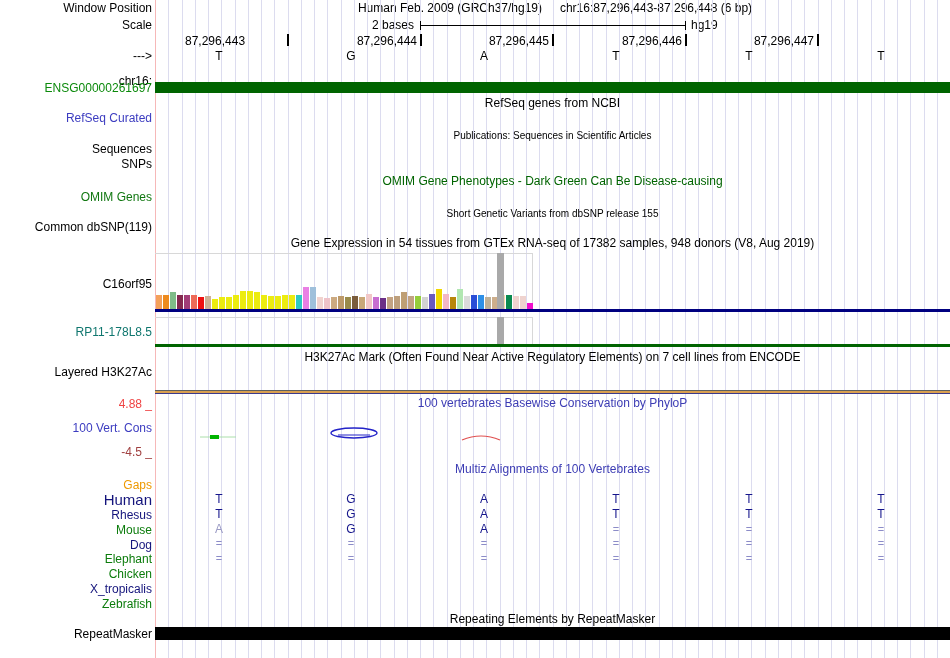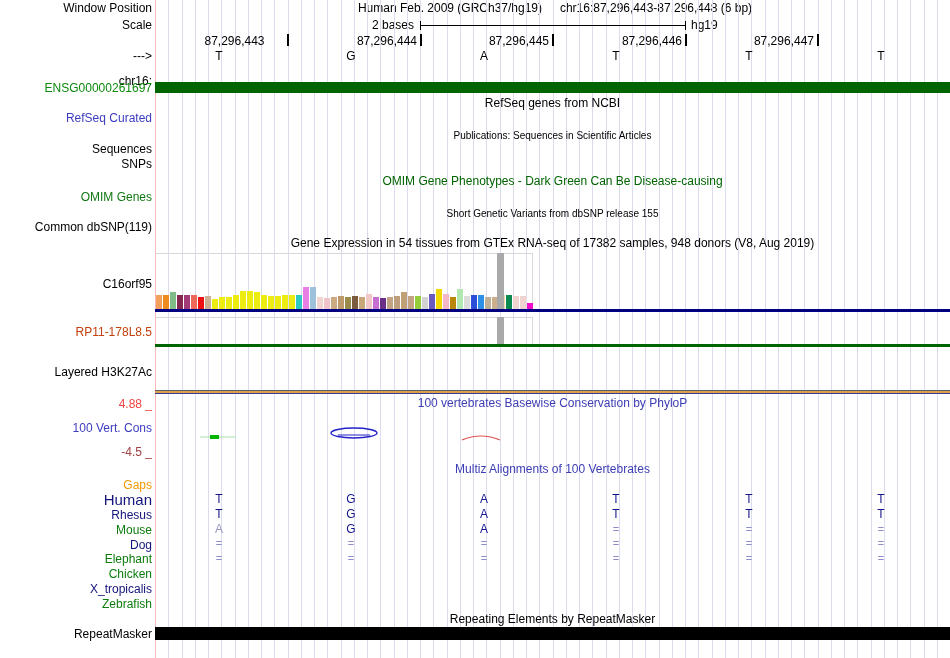--- a/index.html
+++ b/index.html
@@ -76,21 +76,21 @@
     <div style="position: absolute; left: 870.5px; top: 0px; width: 1px; height: 658px; background: rgb(220, 220, 239);"></div>
     <div style="position: absolute; left: 883.75px; top: 0px; width: 1px; height: 658px; background: rgb(220, 220, 239);"></div>
     <div style="position: absolute; left: 897px; top: 0px; width: 1px; height: 658px; background: rgb(220, 220, 239);"></div>
     <div style="position: absolute; left: 910.25px; top: 0px; width: 1px; height: 658px; background: rgb(220, 220, 239);"></div>
     <div style="position: absolute; left: 923.5px; top: 0px; width: 1px; height: 658px; background: rgb(220, 220, 239);"></div>
     <div style="position: absolute; left: 936.75px; top: 0px; width: 1px; height: 658px; background: rgb(220, 220, 239);"></div>
     <div style="position: absolute; left: 155px; top: 0px; width: 1px; height: 658px; background: rgb(246, 184, 184);"></div>
     <div style="position: absolute; left: 420px; top: 25px; width: 265px; height: 1px; background: rgb(0, 0, 0);"></div>
     <div style="position: absolute; left: 420px; top: 21px; width: 1px; height: 9px; background: rgb(0, 0, 0);"></div>
     <div style="position: absolute; left: 685px; top: 21px; width: 1px; height: 9px; background: rgb(0, 0, 0);"></div>
-    <div style="position: absolute; left: 185px; top: 35px; width: 99px; text-align: center; font-size: 12px; line-height: 13px; white-space: nowrap;">87,296,443</div>
+    <div style="position: absolute; left: 185px; top: 35px; width: 99px; text-align: left; font-size: 12px; line-height: 13px; white-space: nowrap;">87,296,443</div>
     <div style="position: absolute; left: 287px; top: 34px; width: 2px; height: 12px; background: rgb(0, 0, 0);"></div>
     <div style="position: absolute; left: 318px; top: 35px; width: 99px; text-align: right; font-size: 12px; line-height: 13px; white-space: nowrap;">87,296,444</div>
     <div style="position: absolute; left: 420px; top: 34px; width: 2px; height: 12px; background: rgb(0, 0, 0);"></div>
     <div style="position: absolute; left: 450px; top: 35px; width: 99px; text-align: right; font-size: 12px; line-height: 13px; white-space: nowrap;">87,296,445</div>
     <div style="position: absolute; left: 552px; top: 34px; width: 2px; height: 12px; background: rgb(0, 0, 0);"></div>
     <div style="position: absolute; left: 583px; top: 35px; width: 99px; text-align: right; font-size: 12px; line-height: 13px; white-space: nowrap;">87,296,446</div>
     <div style="position: absolute; left: 685px; top: 34px; width: 2px; height: 12px; background: rgb(0, 0, 0);"></div>
     <div style="position: absolute; left: 715px; top: 35px; width: 99px; text-align: right; font-size: 12px; line-height: 13px; white-space: nowrap;">87,296,447</div>
     <div style="position: absolute; left: 817px; top: 34px; width: 2px; height: 12px; background: rgb(0, 0, 0);"></div>
     <div style="position: absolute; left: 206px; top: 50px; width: 26px; text-align: center; font-size: 12px; line-height: 13px;">T</div>
@@ -103,40 +103,41 @@
     <div style="position: absolute; left: 0px; top: 18px; width: 152px; text-align: right; font-size: 12px; line-height: 14px; white-space: nowrap; color: rgb(0, 0, 0);">Scale</div>
     <div style="position: absolute; left: 0px; top: 34px; width: 152px; text-align: right; font-size: 12px; line-height: 14px; white-space: nowrap; color: rgb(0, 0, 0); margin-top: 40px;">chr16:</div>
     <div style="position: absolute; left: 0px; top: 49px; width: 152px; text-align: right; font-size: 12px; line-height: 14px; white-space: nowrap; color: rgb(0, 0, 0);">---&gt;</div>
     <div style="position: absolute; left: 0px; top: 81px; width: 152px; text-align: right; font-size: 12px; line-height: 14px; white-space: nowrap; color: rgb(12, 138, 12);">ENSG00000261697</div>
     <div style="position: absolute; left: 0px; top: 111px; width: 152px; text-align: right; font-size: 12px; line-height: 14px; white-space: nowrap; color: rgb(60, 60, 192);">RefSeq Curated</div>
     <div style="position: absolute; left: 0px; top: 142px; width: 152px; text-align: right; font-size: 12px; line-height: 14px; white-space: nowrap; color: rgb(0, 0, 0);">Sequences</div>
     <div style="position: absolute; left: 0px; top: 157px; width: 152px; text-align: right; font-size: 12px; line-height: 14px; white-space: nowrap; color: rgb(0, 0, 0);">SNPs</div>
     <div style="position: absolute; left: 0px; top: 190px; width: 152px; text-align: right; font-size: 12px; line-height: 14px; white-space: nowrap; color: rgb(17, 119, 17);">OMIM Genes</div>
     <div style="position: absolute; left: 0px; top: 220px; width: 152px; text-align: right; font-size: 12px; line-height: 14px; white-space: nowrap; color: rgb(0, 0, 0);">Common dbSNP(119)</div>
     <div style="position: absolute; left: 0px; top: 277px; width: 152px; text-align: right; font-size: 12px; line-height: 14px; white-space: nowrap; color: rgb(0, 0, 0);">C16orf95</div>
-    <div style="position: absolute; left: 0px; top: 325px; width: 152px; text-align: right; font-size: 12px; line-height: 14px; white-space: nowrap; color: #c2410c;">RP11-178L8.5</div>
+    <div style="position: absolute; left: 0px; top: 325px; width: 152px; text-align: right; font-size: 12px; line-height: 14px; white-space: nowrap; color: #0f766e;">RP11-178L8.5</div>
     <div style="position: absolute; left: 0px; top: 365px; width: 152px; text-align: right; font-size: 12px; line-height: 14px; white-space: nowrap; color: rgb(0, 0, 0);">Layered H3K27Ac</div>
     <div style="position: absolute; left: 0px; top: 397px; width: 152px; text-align: right; font-size: 12px; line-height: 14px; white-space: nowrap; color: #ef4444;">4.88 _</div>
     <div style="position: absolute; left: 0px; top: 421px; width: 152px; text-align: right; font-size: 12px; line-height: 14px; white-space: nowrap; color: rgb(60, 60, 192);">100 Vert. Cons</div>
     <div style="position: absolute; left: 0px; top: 445px; width: 152px; text-align: right; font-size: 12px; line-height: 14px; white-space: nowrap; color: rgb(160, 64, 64);">-4.5 _</div>
     <div style="position: absolute; left: 0px; top: 478px; width: 152px; text-align: right; font-size: 12px; line-height: 14px; white-space: nowrap; color: rgb(238, 153, 0);">Gaps</div>
     <div style="position: absolute; left: 0px; top: 493px; width: 152px; text-align: right; font-size: 15px; line-height: 14px; white-space: nowrap; color: rgb(20, 20, 124);">Human</div>
     <div style="position: absolute; left: 0px; top: 508px; width: 152px; text-align: right; font-size: 12px; line-height: 14px; white-space: nowrap; color: rgb(20, 20, 124);">Rhesus</div>
     <div style="position: absolute; left: 0px; top: 523px; width: 152px; text-align: right; font-size: 12px; line-height: 14px; white-space: nowrap; color: rgb(12, 124, 12);">Mouse</div>
     <div style="position: absolute; left: 0px; top: 538px; width: 152px; text-align: right; font-size: 12px; line-height: 14px; white-space: nowrap; color: rgb(20, 20, 124);">Dog</div>
     <div style="position: absolute; left: 0px; top: 552px; width: 152px; text-align: right; font-size: 12px; line-height: 14px; white-space: nowrap; color: rgb(12, 124, 12);">Elephant</div>
     <div style="position: absolute; left: 0px; top: 567px; width: 152px; text-align: right; font-size: 12px; line-height: 14px; white-space: nowrap; color: rgb(12, 124, 12);">Chicken</div>
     <div style="position: absolute; left: 0px; top: 582px; width: 152px; text-align: right; font-size: 12px; line-height: 14px; white-space: nowrap; color: rgb(20, 20, 124);">X_tropicalis</div>
     <div style="position: absolute; left: 0px; top: 597px; width: 152px; text-align: right; font-size: 12px; line-height: 14px; white-space: nowrap; color: rgb(12, 124, 12);">Zebrafish</div>
     <div style="position: absolute; left: 0px; top: 627px; width: 152px; text-align: right; font-size: 12px; line-height: 14px; white-space: nowrap; color: rgb(0, 0, 0);">RepeatMasker</div>
     <div style="position: absolute; left: 155px; top: 97px; width: 795px; text-align: center; font-size: 12px; line-height: 13px; white-space: nowrap; color: rgb(0, 0, 0);">RefSeq genes from NCBI</div>
     <div style="position: absolute; left: 155px; top: 129px; width: 795px; text-align: center; font-size: 10px; line-height: 13px; white-space: nowrap; color: rgb(0, 0, 0);">Publications: Sequences in Scientific Articles</div>
     <div style="position: absolute; left: 155px; top: 175px; width: 795px; text-align: center; font-size: 12px; line-height: 13px; white-space: nowrap; color: rgb(0, 100, 0);">OMIM Gene Phenotypes - Dark Green Can Be Disease-causing</div>
     <div style="position: absolute; left: 155px; top: 207px; width: 795px; text-align: center; font-size: 10px; line-height: 13px; white-space: nowrap; color: rgb(0, 0, 0);">Short Genetic Variants from dbSNP release 155</div>
     <div style="position: absolute; left: 155px; top: 237px; width: 795px; text-align: center; font-size: 12px; line-height: 13px; white-space: nowrap; color: rgb(0, 0, 0);">Gene Expression in 54 tissues from GTEx RNA-seq of 17382 samples, 948 donors (V8, Aug 2019)</div>
+    <div style="position: absolute; left: 155px; top: 351px; width: 795px; text-align: center; font-size: 12px; line-height: 13px; white-space: nowrap; color: rgb(0, 0, 0);">H3K27Ac Mark (Often Found Near Active Regulatory Elements) on 7 cell lines from ENCODE</div>
     <div style="position: absolute; left: 155px; top: 397px; width: 795px; text-align: center; font-size: 12px; line-height: 13px; white-space: nowrap; color: rgb(60, 60, 180);">100 vertebrates Basewise Conservation by PhyloP</div>
     <div style="position: absolute; left: 155px; top: 463px; width: 795px; text-align: center; font-size: 12px; line-height: 13px; white-space: nowrap; color: rgb(60, 60, 180);">Multiz Alignments of 100 Vertebrates</div>
     <div style="position: absolute; left: 155px; top: 613px; width: 795px; text-align: center; font-size: 12px; line-height: 13px; white-space: nowrap; color: rgb(0, 0, 0);">Repeating Elements by RepeatMasker</div>
     <div style="position: absolute; left: 155px; top: 82px; width: 795px; height: 11px; background: rgb(0, 100, 0);"></div>
     <div style="position: absolute; left: 155px; top: 253px; width: 377px; height: 57px; border-top: 1px solid rgb(216, 216, 216); border-right: 1px solid rgb(216, 216, 216);"></div>
     <div style="position: absolute; left: 155px; top: 317px; width: 377px; height: 28px; border-top: 1px solid rgb(216, 216, 216); border-right: 1px solid rgb(216, 216, 216);"></div>
     <div style="position: absolute; left: 156px; top: 295px; width: 6px; height: 14px; background: rgb(244, 160, 90);"></div>
     <div style="position: absolute; left: 163px; top: 295px; width: 6px; height: 14px; background: rgb(238, 138, 30);"></div>
     <div style="position: absolute; left: 170px; top: 292px; width: 6px; height: 17px; background: rgb(127, 188, 136);"></div>
     <div style="position: absolute; left: 177px; top: 295px; width: 6px; height: 14px; background: rgb(131, 41, 79);"></div>

